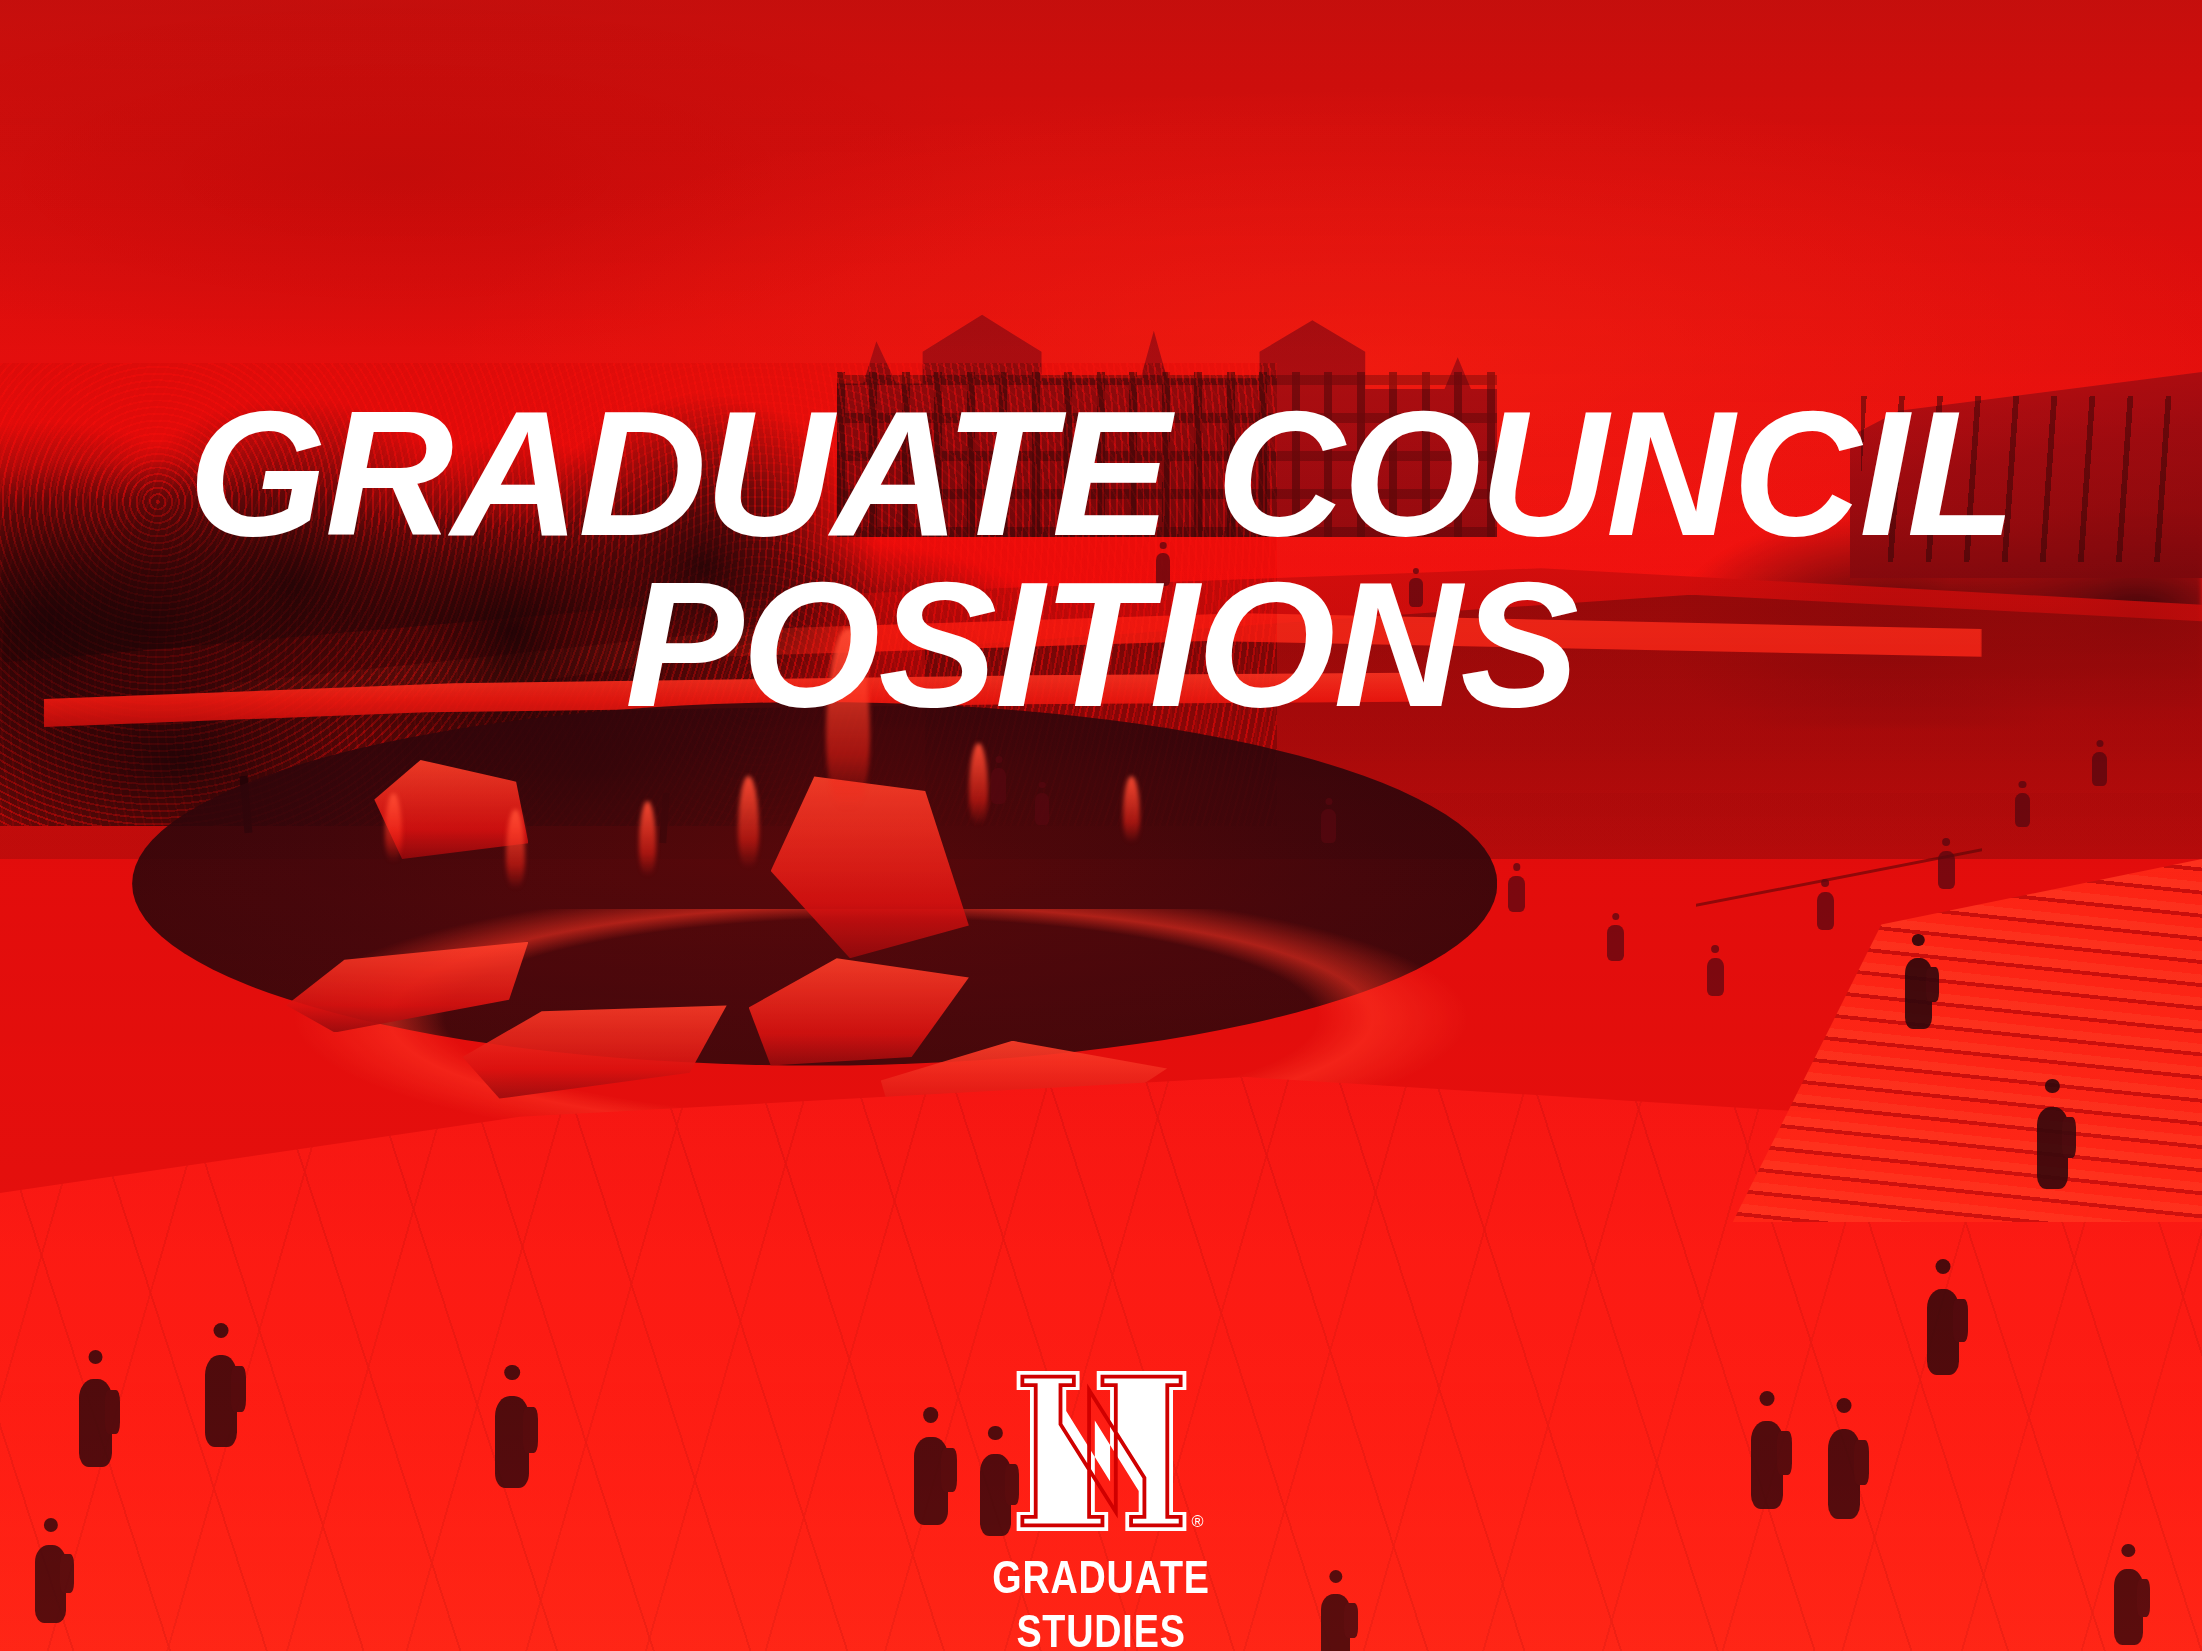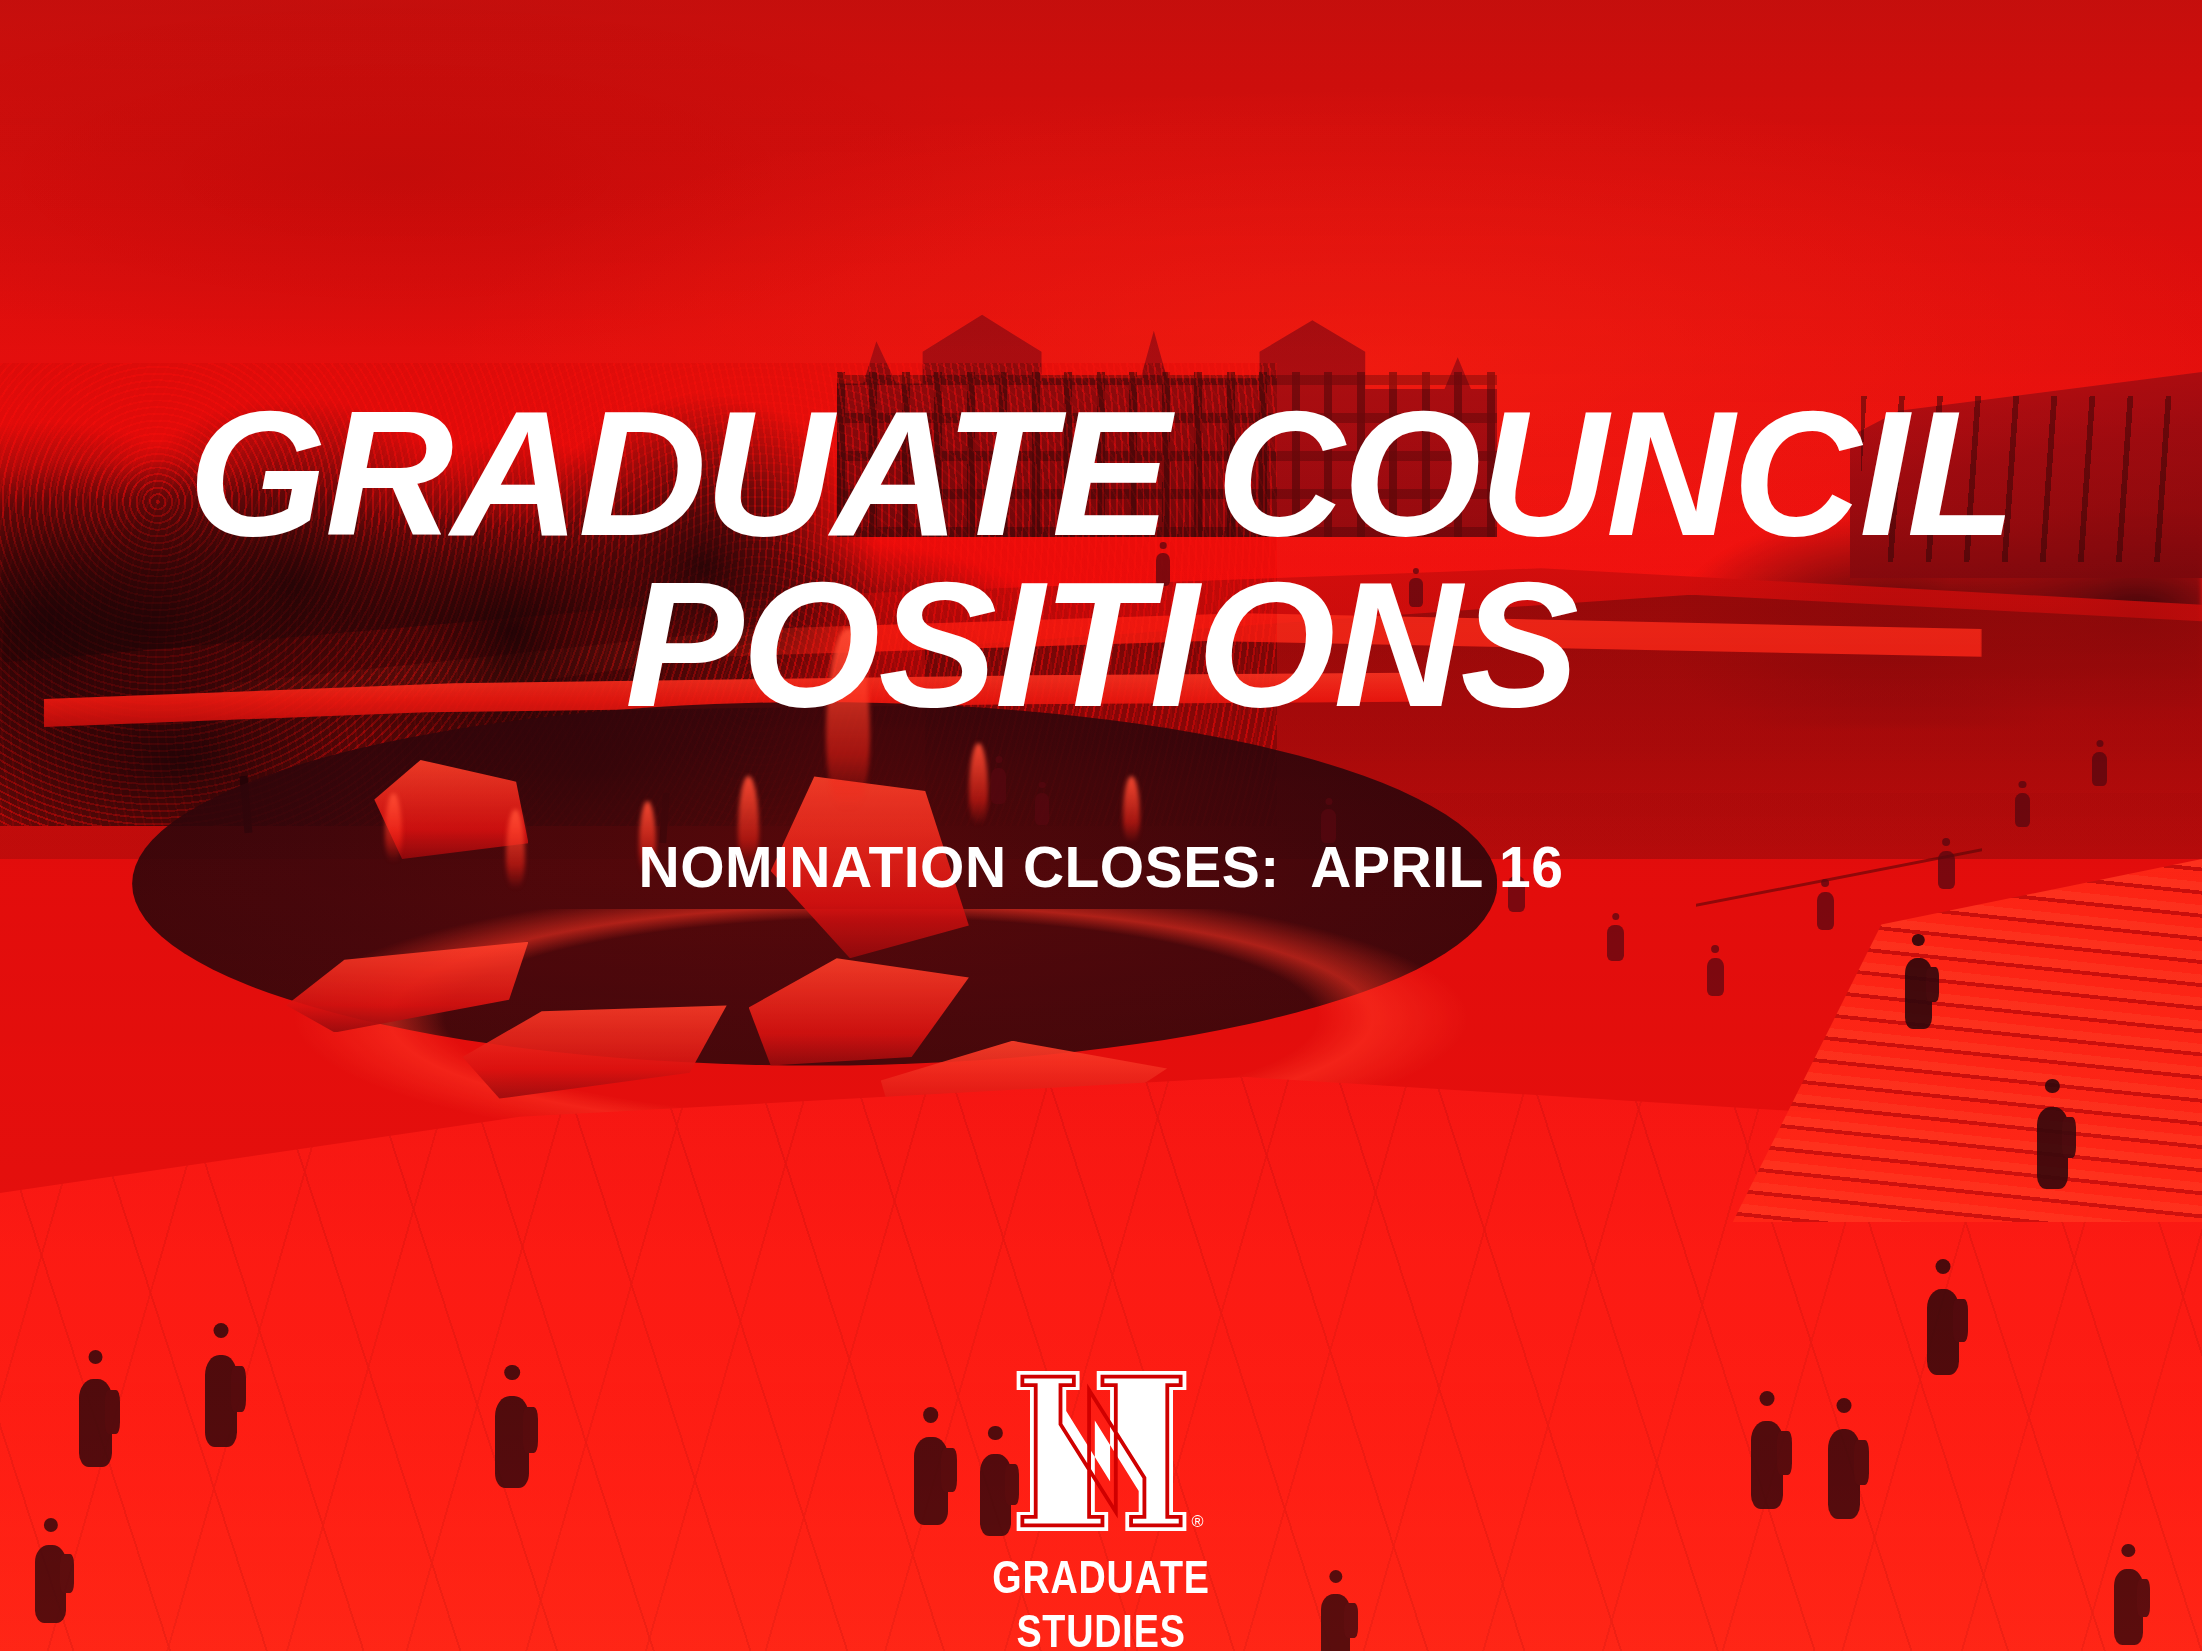--- a/index.html
+++ b/index.html
@@ -456,21 +456,20 @@
 
     <div class="duotone"></div>
     <div class="duotone-lift"></div>
   </div>
 
   <div class="content">
 
     <h1 class="title">GRADUATE COUNCIL
 POSITIONS</h1>
 
-    <div class="subtitle">NOMINATION CLOSES:  APRIL 16</div>
 
 
     <div class="logo">
       <div class="logo-n">
         <svg viewBox="0 0 190 172" xmlns="http://www.w3.org/2000/svg" aria-hidden="true">
 
           <path fill="#ffffff" d="
             M6,2 H72 V22 H58 V44 L104,118 V22 H90 V2 H184 V22 H170 V150 H184 V170 H120
             V150 H134 V128 L88,54 V150 H102 V170 H6 V150 H20 V22 H6 Z"></path>
           <path fill="none" stroke="#d00000" stroke-width="4" d="

